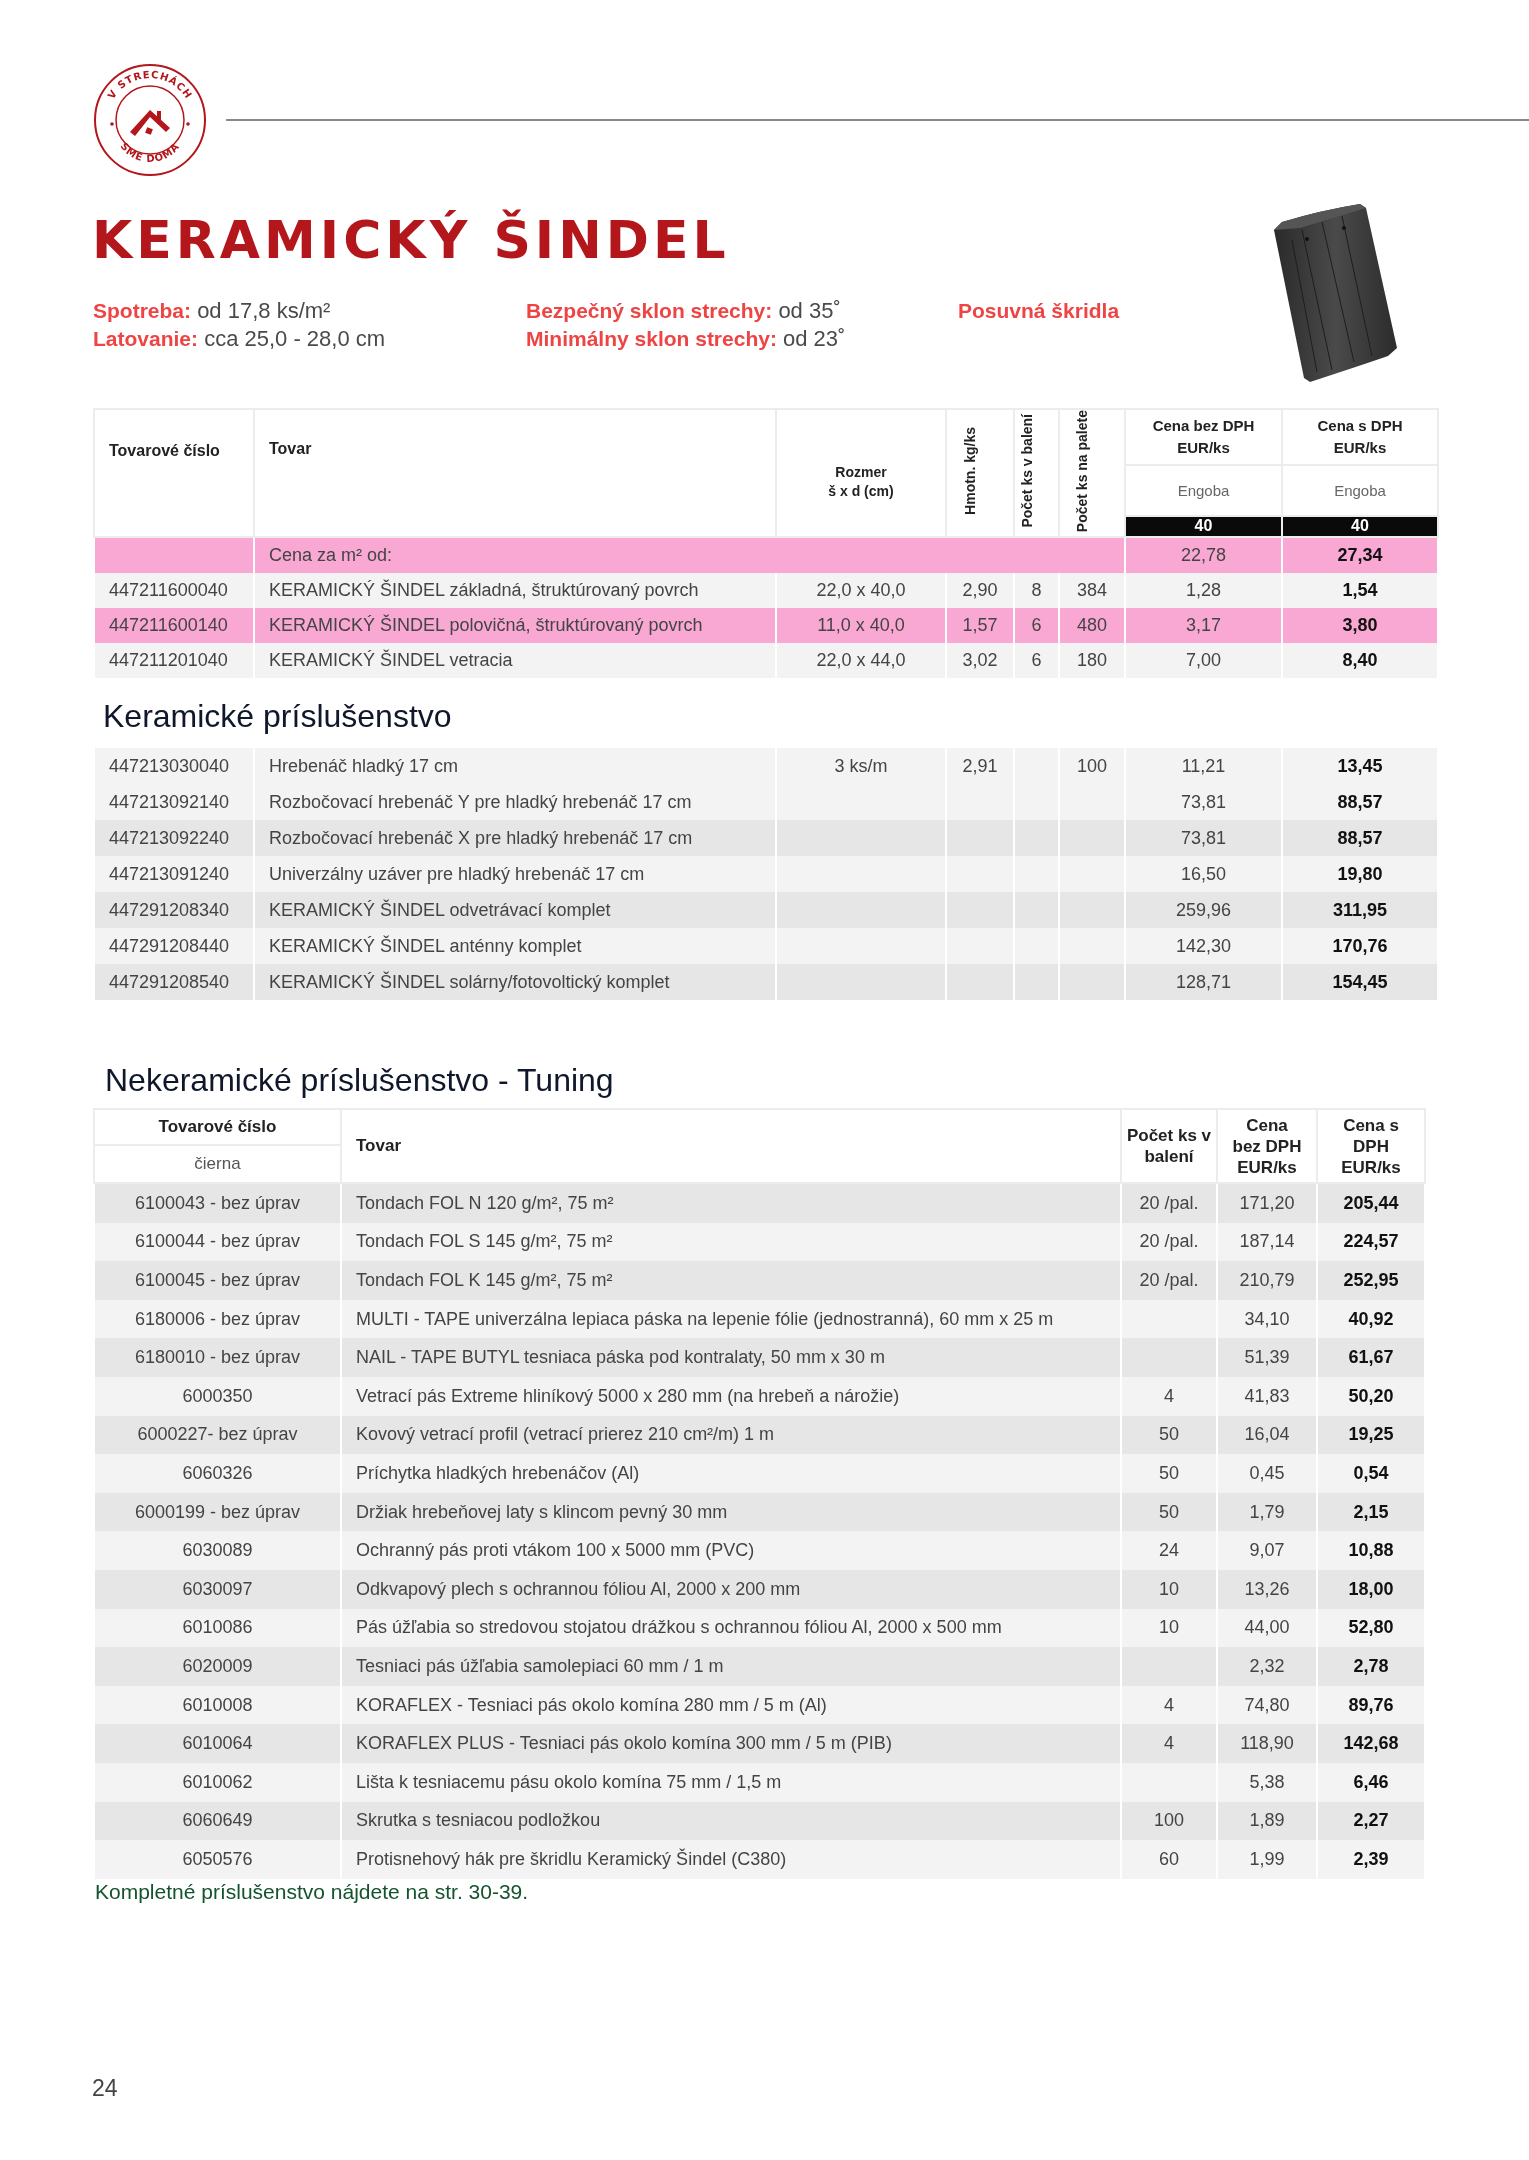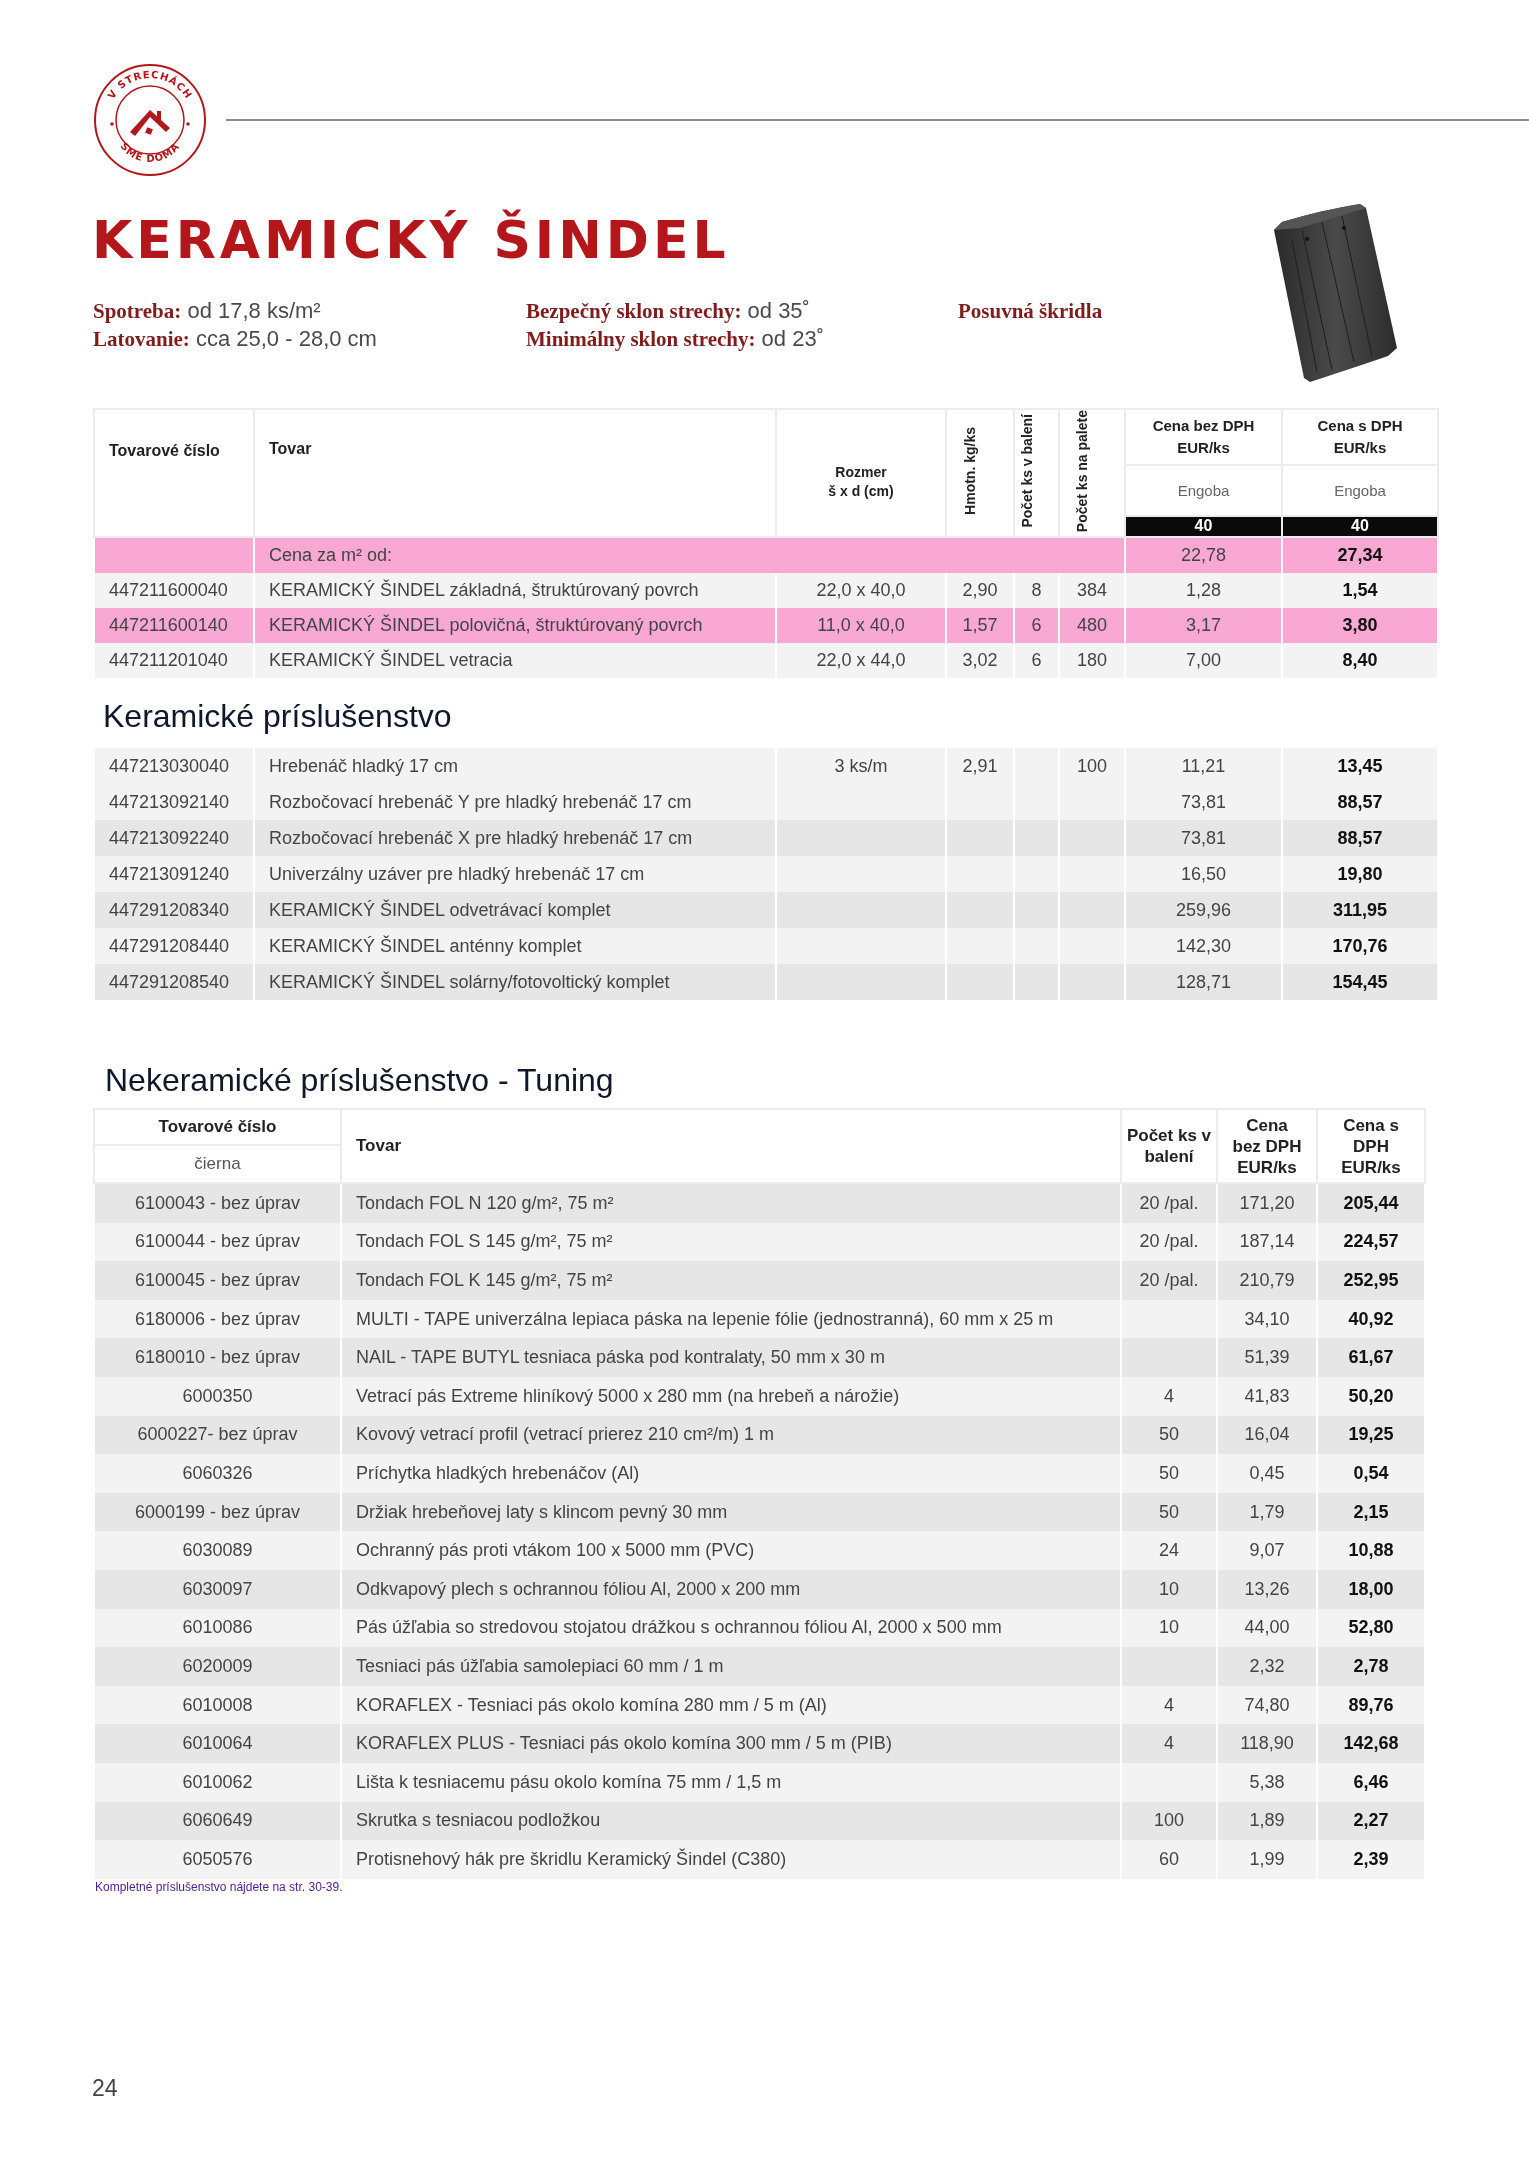--- a/index.html
+++ b/index.html
@@ -4,21 +4,21 @@
 <style>
   html, body { margin:0; padding:0; background:#ffffff; }
   body { width:1529px; height:2160px; position:relative; overflow:hidden;
          font-family:"Liberation Sans", sans-serif; color:#3a3a3a; }
   .abs { position:absolute; }
   .logo { left:92px; top:62px; width:116px; height:116px; }
   .rule { left:226px; top:119px; width:1303px; height:2px; background:#8a8a8a; }
   .title { left:92px; top:210px; font-family:"DejaVu Sans", sans-serif; font-weight:bold;
            font-size:52px; letter-spacing:4px; color:#b3161b; line-height:60px; white-space:nowrap; }
   .info { font-size:22px; line-height:28px; color:#4a4a4a; white-space:nowrap; }
-  .info b { color:#7f1d1d; font-family:Liberation Serif, serif; font-weight:bold; font-size:21px; }
+  .info b { color:#ef4444; font-family:Liberation Sans, sans-serif; font-weight:bold; font-size:21px; }
   .tile { left:1262px; top:200px; width:150px; height:185px; }
 
   table { border-collapse:collapse; position:absolute; table-layout:fixed; }
   td, th { padding:0; font-weight:normal; }
   .t1 { left:93px; top:408px; width:1344px; }
   .t1 th { background:#fff; border:2px solid #ececec; color:#222; font-size:16px; font-weight:bold; vertical-align:middle; }
   .t1 td { height:35px; font-size:18px; color:#444; border-left:2px solid #fff; border-right:2px solid #fff; }
   .t1 tr.odd td { background:#f3f3f3;margin-top:33px; }
   .t1 tr.even td { background:#f9a8d4; }
   .left { text-align:left; padding-left:14px !important; }
@@ -32,21 +32,21 @@
   .t2 { left:93px; top:748px; width:1344px; }
   .t2 td { height:36px; font-size:18px; color:#444; border-left:2px solid #fff; border-right:2px solid #fff; border-bottom:0; }
   .t2 tr.odd td { background:#f3f3f3; }
   .t2 tr.even td { background:#e6e6e6; }
 
   .t3 { left:93px; top:1108px; width:1331px; }
   .t3 th { background:#fff; border:2px solid #ececec; color:#222; font-size:17px; font-weight:bold; }
   .t3 td { height:38.6px; font-size:18px; color:#444; border-left:2px solid #fff; border-right:2px solid #fff; }
   .t3 tr.odd td { background:#e6e6e6; }
   .t3 tr.even td { background:#f3f3f3; }
-  .foot { left:95px; top:1880px; font-size:12px; color:#4c1d95; }
+  .foot { left:95px; top:1880px; font-size:21px; color:#14532d; }
   .pagenum { left:92px; top:2075px; font-size:23px; color:#444; }
 </style>
 </head>
 <body>
 
 <svg class="abs logo" viewBox="0 0 116 116">
   <circle cx="58" cy="58" r="55" fill="none" stroke="#b3161b" stroke-width="2"></circle>
   <circle cx="58" cy="58" r="34" fill="none" stroke="#b3161b" stroke-width="1.5"></circle>
   <defs>
     <path id="arcTop" d="M 16 58 A 42 42 0 0 1 100 58"></path>

